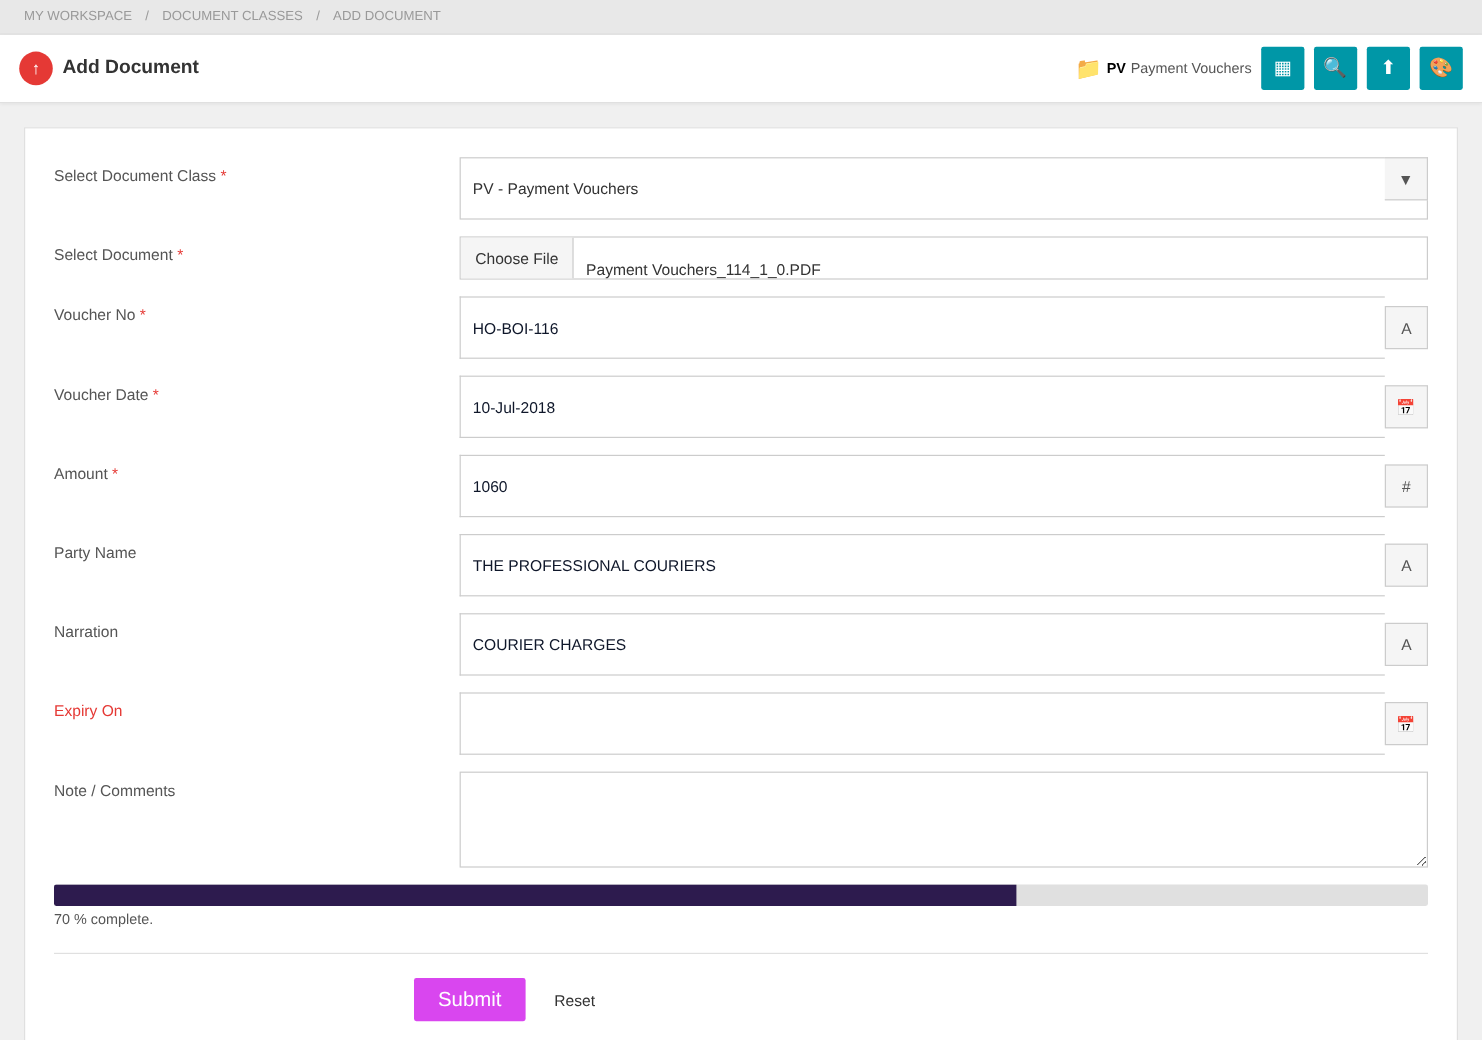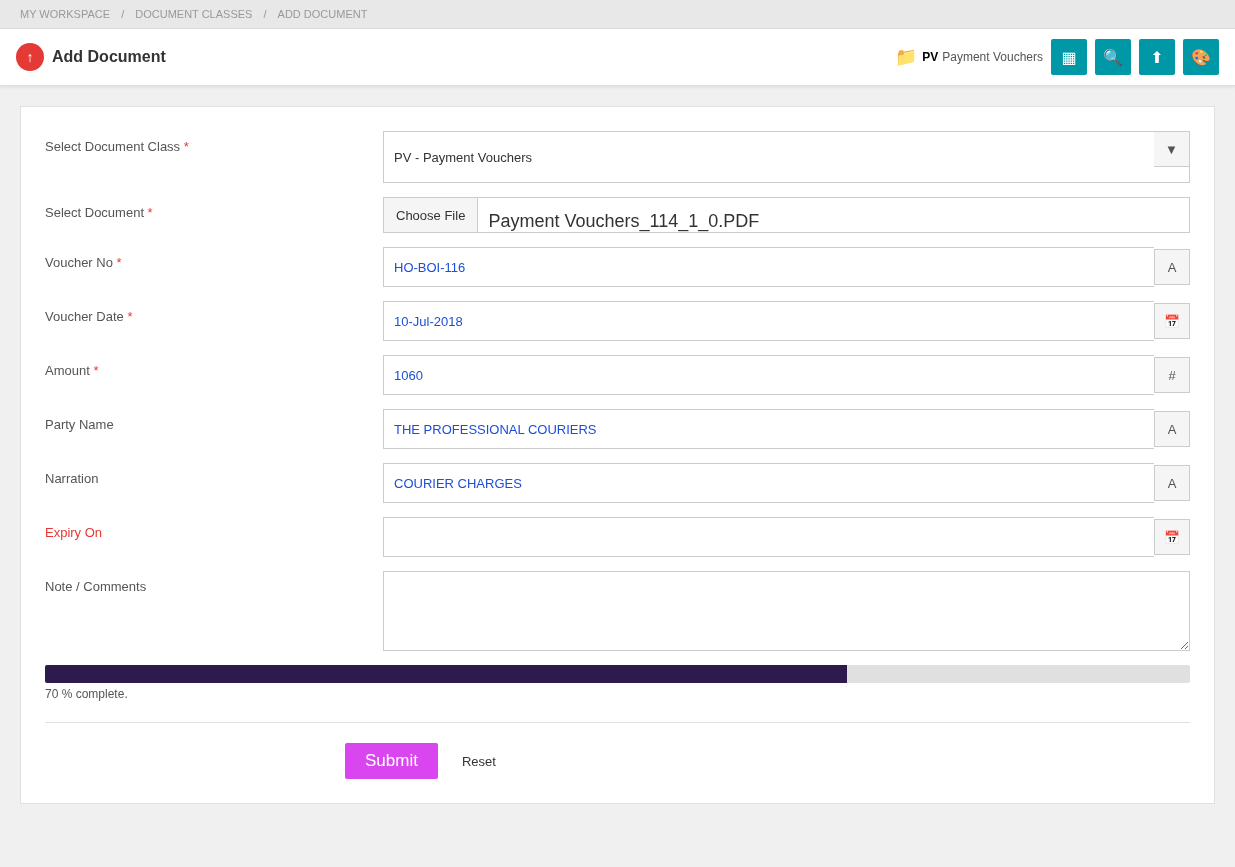--- a/index.html
+++ b/index.html
@@ -90,26 +90,26 @@
     }
     .form-label.red { color: #e53935; }
     .form-control-wrap {
       flex: 1;
       display: flex;
       align-items: center;
       gap: 0;
     }
     .form-input {
       flex: 1;
-      height: 40px;
+      height: 52px;
       border: 1px solid #ccc;
       border-right: none;
       padding: 0 10px;
       font-size: 13px;
-      color: #1d4ed8;
+      color: #0f172a;
       outline: none;
     }
     .input-btn {
       width: 36px; height: 36px;
       background: #f5f5f5;
       border: 1px solid #ccc;
       cursor: pointer;
       display: flex; align-items: center; justify-content: center;
       font-size: 13px; color: #555;
     }
@@ -154,21 +154,21 @@
       height: 34px;
       background: #f5f5f5;
       border: none;
       border-right: 1px solid #ccc;
       cursor: pointer;
       font-size: 13px;
       color: #333;
     }
     .file-name {
       padding: 0 10px;
-      font-size: 18px;
+      font-size: 13px;
       color: #333;
     }
 
     .textarea-wrap {
       flex: 1;
     }
     .form-textarea {
       width: 100%;
       height: 80px;
       border: 1px solid #ccc;

